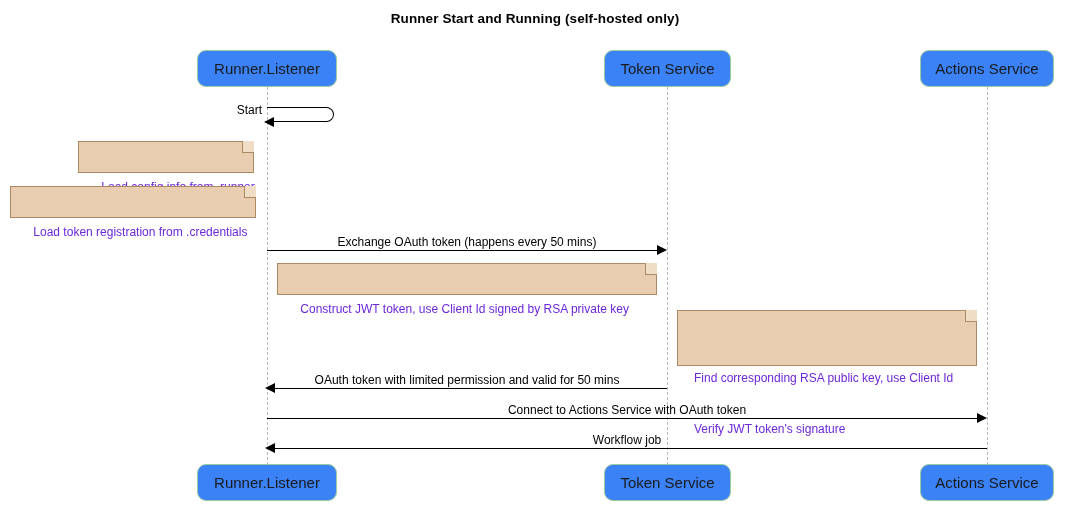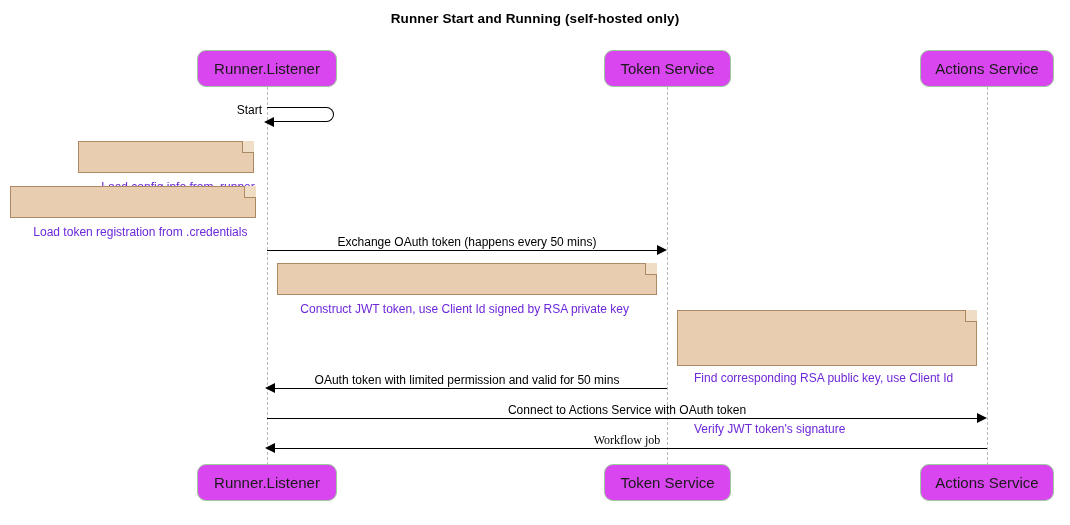--- a/index.html
+++ b/index.html
@@ -26,21 +26,21 @@
   
   .lifeline{
     position:absolute;
     width:0;
     border-left:1px dashed #b9b9b9;
   }
 
   
   .participant{
     position:absolute;
-    background:#d946ef;
+    background:#3b82f6;
     border:1px solid #9ccb9c;
     border-radius:9px;
     display:flex;
     align-items:center;
     justify-content:center;
     color:#1a1a1a;
     font-size:15px;
     box-sizing:border-box;
     white-space:nowrap;
   }
@@ -153,21 +153,21 @@
   </div>
 
   <div class="msg-label center" style="left:467px;top:373px;">OAuth token with limited permission and valid for 50 mins</div>
   <div class="msg-line" style="left:275px;top:388px;width:392px;"></div>
   <div class="arrowhead left" style="left:265px;top:383px;"></div>
 
   <div class="msg-label center" style="left:627px;top:403px;text-align:right;">Connect to Actions Service with OAuth token</div>
   <div class="msg-line" style="left:267px;top:418px;width:712px;"></div>
   <div class="arrowhead right" style="left:977px;top:413px;"></div>
 
-  <div class="msg-label center" style="left:627px;top:433px;font-family:Liberation Serif, serif;">Workflow job</div>
+  <div class="msg-label center" style="left:627px;top:433px;">Workflow job</div>
   <div class="msg-line" style="left:275px;top:448px;width:712px;"></div>
   <div class="arrowhead left" style="left:265px;top:443px;"></div>
 
   <div class="participant" style="left:197px;top:464px;width:140px;height:37px;">
     <span>Runner.Listener</span>
   </div>
   <div class="participant" style="left:604px;top:464px;width:127px;height:37px;">
     <span>Token Service</span>
   </div>
   <div class="participant" style="left:920px;top:464px;width:134px;height:37px;">

